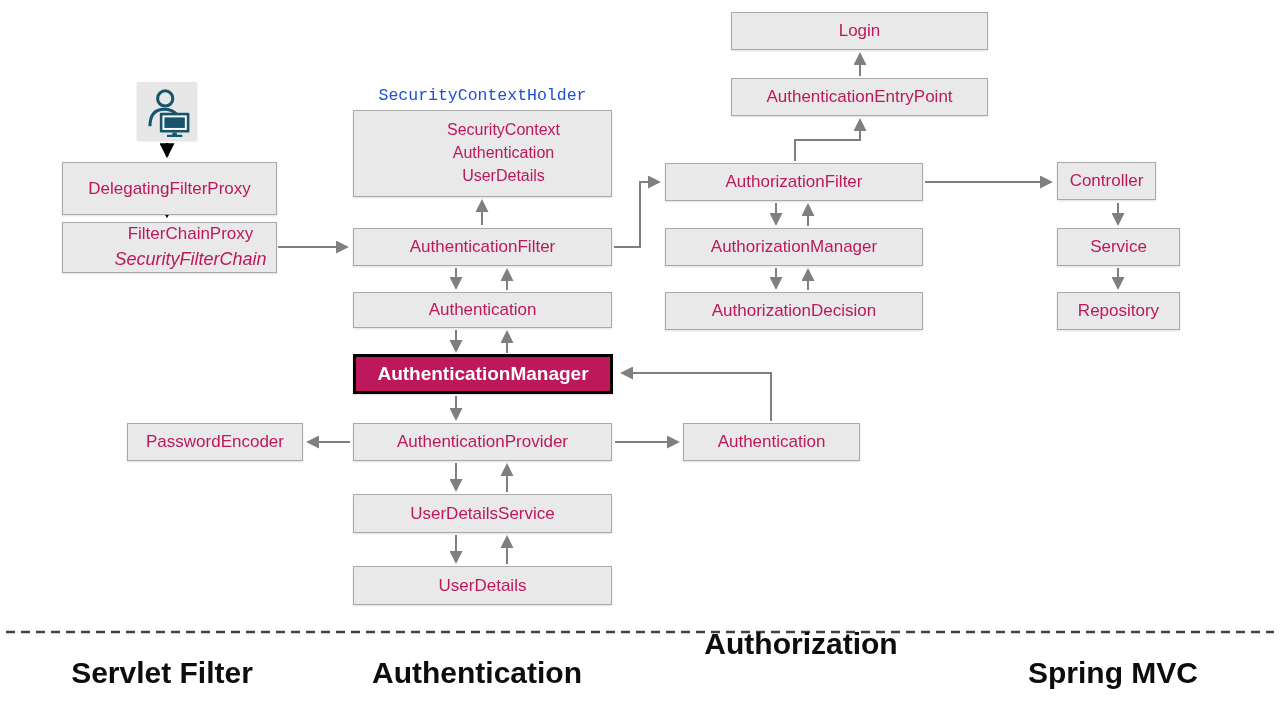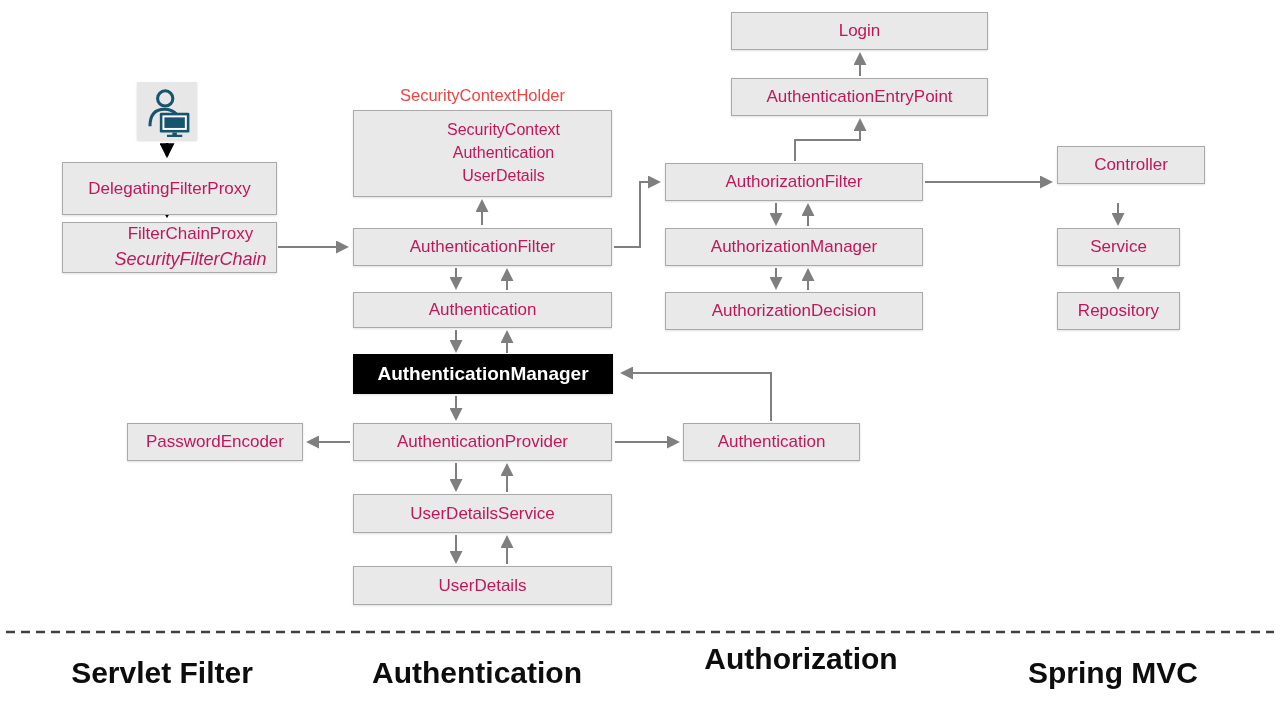--- a/index.html
+++ b/index.html
@@ -18,31 +18,32 @@
     box-shadow:0 1px 2px rgba(0,0,0,0.12);
     display:flex;align-items:center;justify-content:center;
     color:#be185d;
     font-size:17px;
     box-sizing:border-box;
     text-align:center;
   }
   .node.multi{flex-direction:column;line-height:1.42;font-size:16px;padding-left:42px;}
   .node .sublabel{font-style:italic;font-size:18px;margin-top:1px;}
   .node-red{
-    background:#000000;
+    background:#be185d;
     border:3px solid #000000;
     color:#ffffff;
     font-weight:bold;
     font-size:19px;
   }
   .box-title{
     position:absolute;
-    color:#ef4444;
+    color:#1d4ed8;
     font-size:16.5px;
     text-align:center;
+    font-family:Liberation Mono, monospace;
   }
   .icon-box{
     position:absolute;
     background:#e7e7e7;
     box-shadow:0 1px 2px rgba(0,0,0,0.15);
     display:flex;align-items:center;justify-content:center;
   }
   .lane-label{
     position:absolute;
     transform:translateX(-50%);
@@ -164,24 +165,24 @@
   <div class="node" style="left:731px;top:12px;width:257px;height:38px;">Login</div>
 
   <div class="node" style="left:731px;top:78px;width:257px;height:38px;">AuthenticationEntryPoint</div>
 
   <div class="node" style="left:665px;top:163px;width:258px;height:38px;">AuthorizationFilter</div>
 
   <div class="node" style="left:665px;top:228px;width:258px;height:38px;">AuthorizationManager</div>
 
   <div class="node" style="left:665px;top:292px;width:258px;height:38px;">AuthorizationDecision</div>
 
-  <div class="node" style="left:1057px;top:146px;width:148px;height:38px;">Controller</div>
+  <div class="node" style="left:1057px;top:162px;width:99px;height:38px;">Controller</div>
 
   <div class="node" style="left:1057px;top:228px;width:123px;height:38px;">Service</div>
 
   <div class="node" style="left:1057px;top:292px;width:123px;height:38px;">Repository</div>
 
   <div class="lane-label" style="left:162px;top:656px;">Servlet Filter</div>
   <div class="lane-label" style="left:477px;top:656px;">Authentication</div>
-  <div class="lane-label" style="left:801px;top:627px;margin-top:15px;">Authorization</div>
+  <div class="lane-label" style="left:801px;top:627px;">Authorization</div>
   <div class="lane-label" style="left:1113px;top:656px;">Spring MVC</div>
 
 </div>
 
 </body></html>

